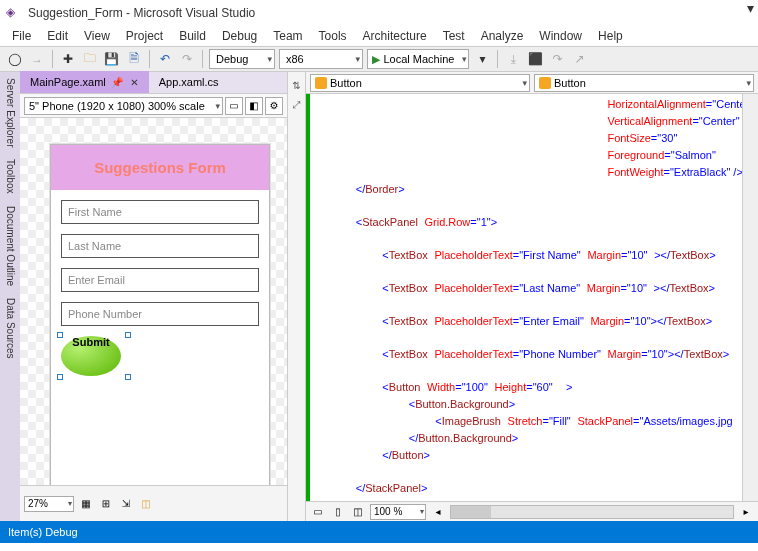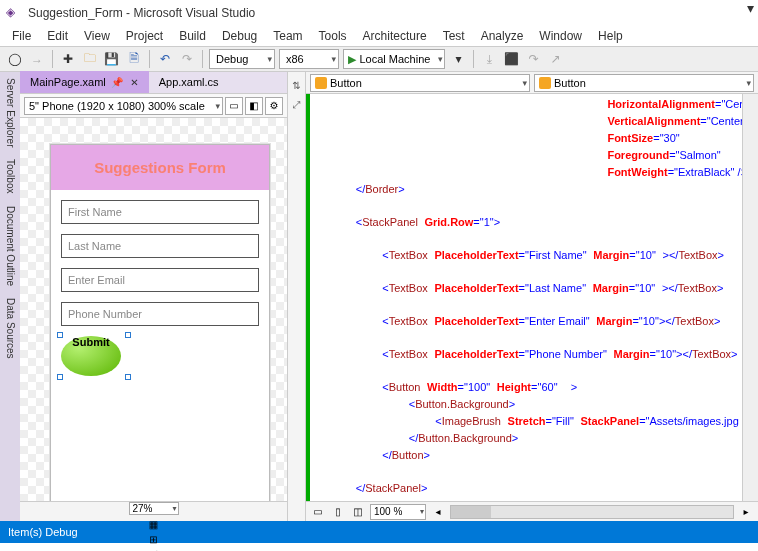--- a/index.html
+++ b/index.html
@@ -31,36 +31,36 @@
   .designer { flex: 1; background:
     repeating-conic-gradient(#eee 0% 25%, #fff 0% 50%) 0 0/16px 16px;
     position: relative; overflow: hidden; }
   .phonebox { position: absolute; left: 30px; top: 26px; width: 220px; height: 420px; background: #fff; border: 1px solid #bbb; outline: 1px solid #e0e0e0; }
   .phonebox .headerarea { height: 45px; background: #e6a8e6; display:flex;align-items:center;justify-content:center; }
   .phonebox .headerarea span { color:#fa8072; font-weight:900; font-size:15px; font-family: Arial, sans-serif; }
   .phonebox .field { margin: 10px 10px 0 10px; height: 24px; border: 1px solid #555; background:#fff; font-size: 11px; color:#888; display:flex;align-items:center;padding:0 6px; }
   .phonebox .submitwrap { position:relative; margin: 10px 0 0 10px; width:80px; height:48px; }
   .phonebox .submitbtn { width:60px; height:40px; background: radial-gradient(ellipse at 30% 30%, #b4f070, #5ab400); border-radius: 50%; display:flex;align-items:flex-start;justify-content:center; font-size:11px; font-weight:bold; color:#000; }
   .phonebox .selhandle { position:absolute; width:6px;height:6px;background:#fff;border:1px solid #2a7ad1; }
-  .zoombar { height: 20px; border-top: 1px solid #ccc; display: flex; align-items: center; padding: 0 4px; gap: 4px; background: #f4f4f4; font-size:10px;flex-direction:column; }
+  .zoombar { height: 36px; border-top: 1px solid #ccc; display: flex; align-items: center; padding: 0 4px; gap: 4px; background: #f4f4f4; font-size:10px; }
   .zoombar .combo { width: 50px; height:16px; border:1px solid #aaa; background:#fff; font-size:10px; padding:0 10px 0 3px; position:relative; display:flex;align-items:center;}
   .zoombar .combo::after{content:"▾";position:absolute;right:1px;font-size:8px;color:#555;}
   .zoombar .ico{width:16px;height:16px;display:flex;align-items:center;justify-content:center;font-size:10px;}
   .gutter { width: 18px; background:#f4f4f4; border-right:1px solid #ccc; display:flex;flex-direction:column;align-items:center;padding-top:6px;gap:6px;}
   .gutter .gi{width:14px;height:14px;font-size:10px;color:#555;display:flex;align-items:center;justify-content:center;}
   .rightpane { flex: 1; display:flex; flex-direction:column; min-width:0; }
   .navbar { height: 22px; border-bottom:1px solid #ccc; display:flex; align-items:center; gap:4px; padding:0 4px; background:#f4f4f4; }
   .navbar .combo { flex:1; height:18px; border:1px solid #aaa; background:#fff; font-size:11px; padding:0 14px 0 4px; display:flex;align-items:center;position:relative; min-width:0;}
   .navbar .combo::after{content:"▾";position:absolute;right:2px;font-size:9px;color:#555;}
   .navbar .orange{width:12px;height:12px;background:#f5a623;border-radius:2px;margin-right:3px;flex-shrink:0;}
   .codearea { flex:1; display:flex; min-height:0; }
   .greenbar{width:4px;background:#0a0;}
   .code { flex:1; overflow:hidden; font-family: Consolas, monospace; font-size: 11px; line-height:16px; white-space: pre; padding: 2px 0 0 6px; color:#000;}
   .c-tag{color:#a31515;}
-  .c-attr{color:#f00;font-weight:bold;}
+  .c-attr{color:#f00;}
   .c-val{color:#00f;}
   .c-sym{color:#00f;}
   .codezoom{height:20px;border-top:1px solid #ccc;display:flex;align-items:center;padding:0 4px;gap:4px;background:#f4f4f4;font-size:10px;}
   .codezoom .combo{width:56px;height:16px;border:1px solid #aaa;background:#fff;font-size:10px;padding:0 10px 0 3px;position:relative;display:flex;align-items:center;}
   .codezoom .combo::after{content:"▾";position:absolute;right:1px;font-size:8px;color:#555;}
   .codezoom .scroll{flex:1;height:14px;background:#e4e4e4;border:1px solid #bbb;position:relative;}
   .codezoom .scroll .thumb{position:absolute;left:0;top:0;height:12px;width:40px;background:#ccc;}
   .codezoom .ico{width:16px;height:16px;display:flex;align-items:center;justify-content:center;font-size:10px;}
   .status { height: 22px; background: #0078d7; color:#fff; font-size:11px; display:flex;align-items:center;padding:0 8px; }
   .rightscroll{width:16px;background:#efefef;border-left:1px solid #ccc;}
@@ -99,21 +99,21 @@
   <div class="btn-ico" style="color:#d9a23a">🗀</div>
   <div class="btn-ico" style="color:#2a5db0">💾</div>
   <div class="btn-ico" style="color:#2a5db0">🗎</div>
   <div class="sep"></div>
   <div class="btn-ico" style="color:#2a5db0">↶</div>
   <div class="btn-ico" style="color:#aaa">↷</div>
   <div class="sep"></div>
   <div class="combo" style="width:66px">
       <span>Debug</span>
     </div>
-  <div class="combo" style="width:60px">
+  <div class="combo" style="width:84px">
       <span>x86</span>
     </div>
   <div class="runbtn">
       <span class="play">▶</span>
       <span>Local Machine</span>
     </div>
   <div class="btn-ico">▾</div>
   <div class="sep"></div>
   <div class="btn-ico" style="color:#aaa">⤓</div>
   <div class="btn-ico" style="color:#999">⬛</div>

